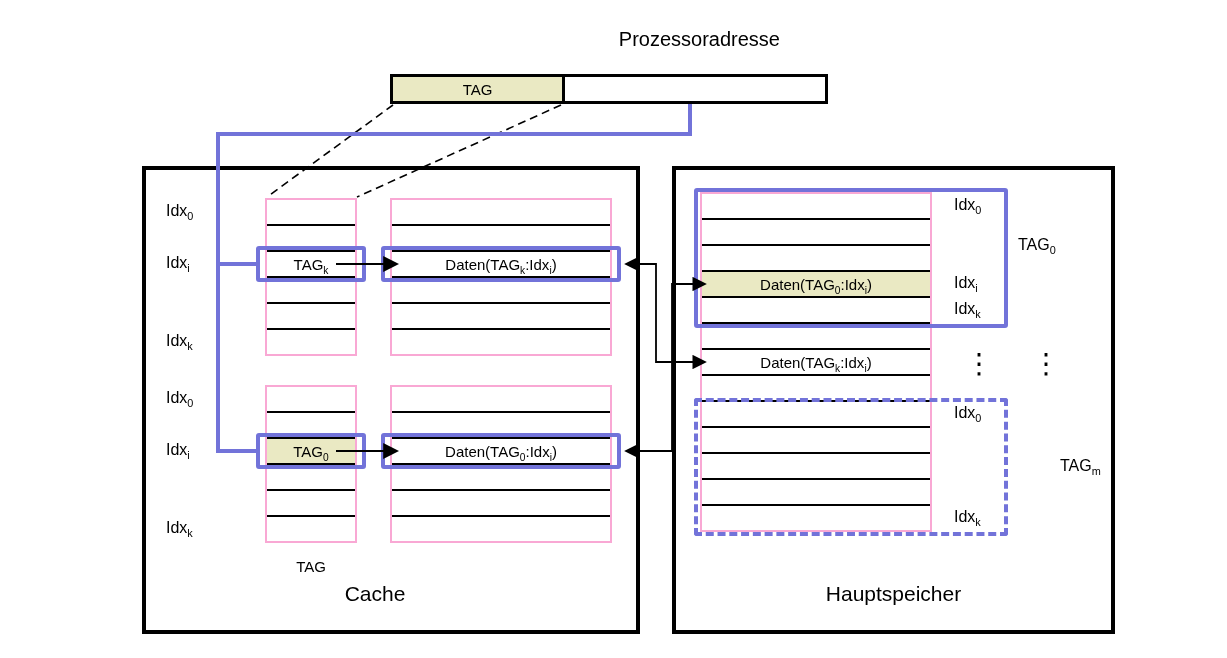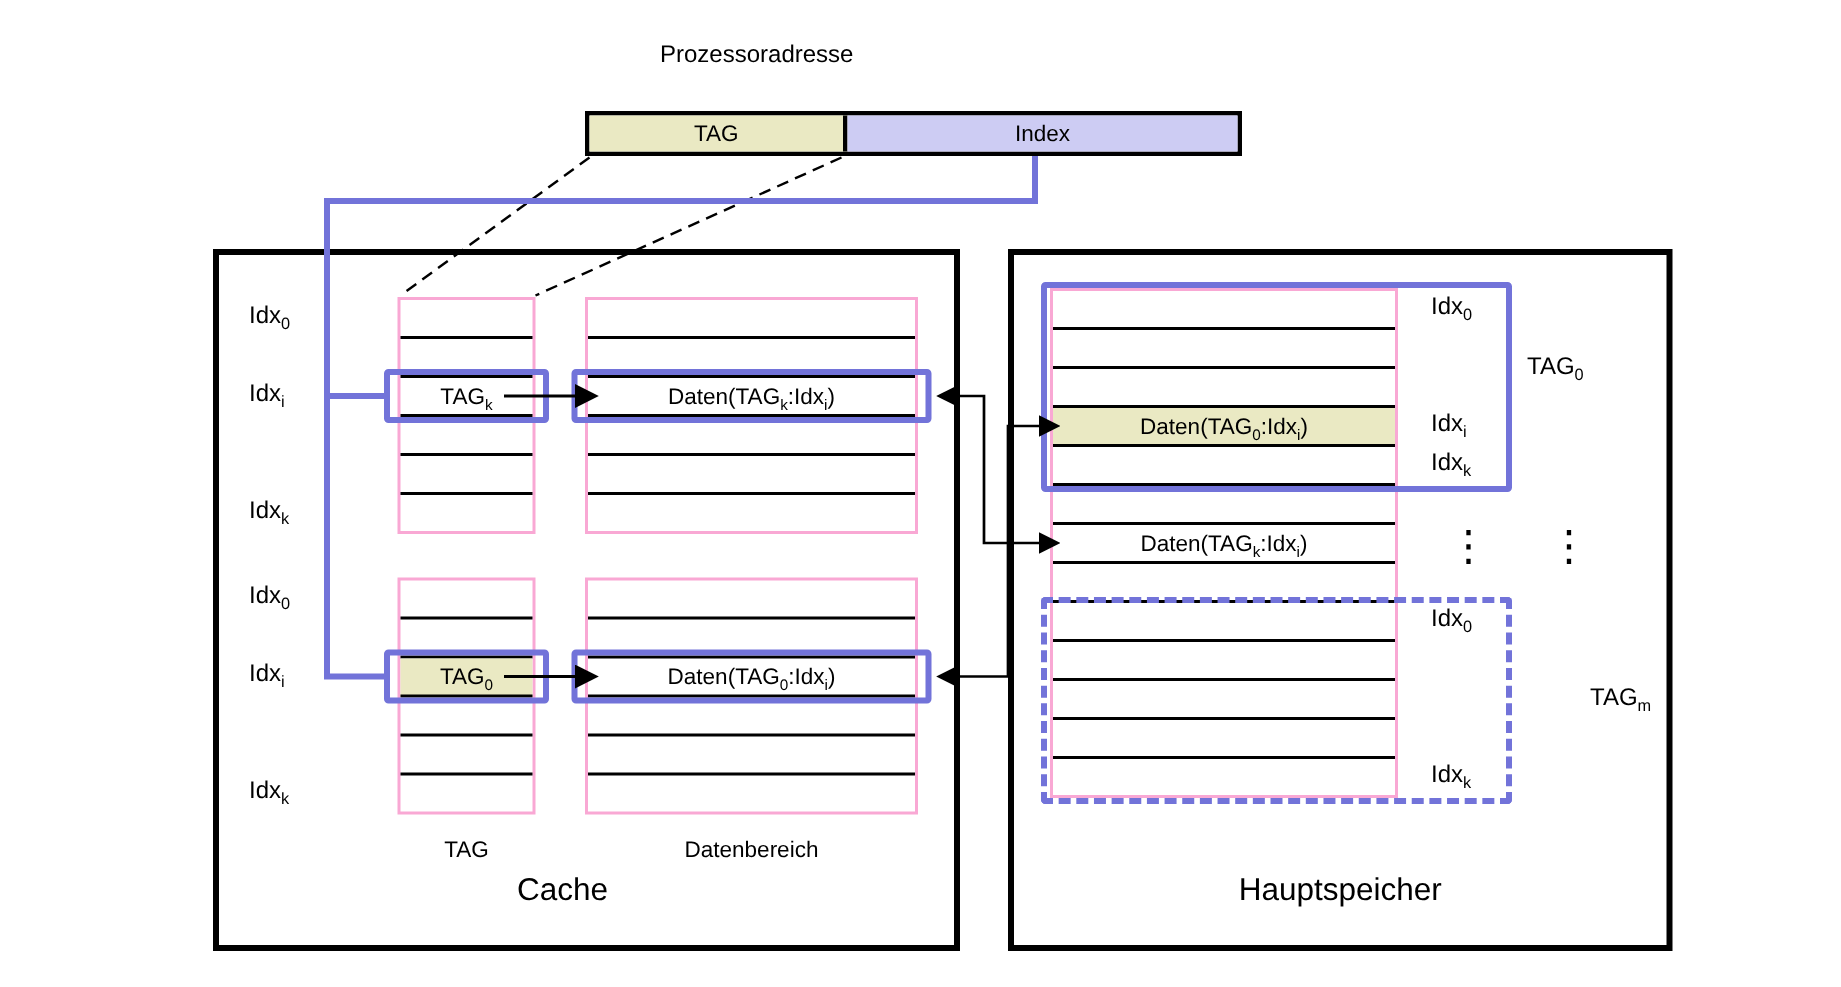--- a/index.html
+++ b/index.html
@@ -1,21 +1,21 @@
 <!DOCTYPE html>
 <html><head>
 <meta charset="utf-8">
 <style>
   html,body { margin:0; padding:0; background:#fff; }
   .canvas {
     position:relative; width:1227px; height:658px; background:#ffffff;
     font-family:"Liberation Sans", sans-serif; color:#000; overflow:hidden;
   }
   .abs { position:absolute; box-sizing:border-box; }
-  .title { text-align:left; font-size:16px; }
+  .title { text-align:right; font-size:20px; }
   .addr { display:flex; border:3px solid #000; height:30px; }
   .addr-seg { display:flex; align-items:center; justify-content:center; font-size:15px; box-sizing:border-box; }
   .addr-tag { width:172px; background:#eae9c3; border-right:3px solid #000; }
   .addr-index { flex:1; background:#cdccf3; }
   .bigbox { border:4px solid #000; background:#fff; }
   .col { border:2px solid #f9a8d4; background:#fff; }
   .cell { height:24px; border-bottom:2px solid #000; display:flex; align-items:center; justify-content:center; font-size:15px; }
   .col .cell:last-child { border-bottom:none; }
   .fill-tag { background:#eae9c3; }
   .ring { border:4px solid #7273d9; border-radius:3px; background:transparent; pointer-events:none; }
@@ -29,21 +29,20 @@
 </style>
 </head>
 <body>
 
 <div class="canvas">
 
   <div class="abs title" style="left:440px; top:28px; width:340px;">Prozessoradresse</div>
 
   <div class="abs addr" style="left:390px; top:74px; width:438px;">
     <div class="addr-seg addr-tag">TAG</div>
-    <div class="addr-seg addr-index">Index</div>
   </div>
 
   <div class="abs bigbox" style="left:142px; top:166px; width:498px; height:468px;"></div>
 
   <div class="abs bigbox" style="left:672px; top:166px; width:443px; height:468px;"></div>
 
   <div class="abs rowlabel" style="left:166px; top:202px;"><span>Idx</span><sub>0</sub></div>
   <div class="abs rowlabel" style="left:166px; top:254px;"><span>Idx</span><sub>i</sub></div>
   <div class="abs rowlabel" style="left:166px; top:332px;"><span>Idx</span><sub>k</sub></div>
   <div class="abs rowlabel" style="left:166px; top:389px;"><span>Idx</span><sub>0</sub></div>
@@ -93,21 +92,20 @@
     <div class="cell"></div>
     <div class="cell"></div>
   </div>
 
   <div class="abs ring" style="left:256px; top:246px; width:110px; height:36px;"></div>
   <div class="abs ring" style="left:381px; top:246px; width:240px; height:36px;"></div>
   <div class="abs ring" style="left:256px; top:433px; width:110px; height:36px;"></div>
   <div class="abs ring" style="left:381px; top:433px; width:240px; height:36px;"></div>
 
   <div class="abs caption" style="left:265px; top:558px; width:92px;">TAG</div>
-  <div class="abs caption" style="left:390px; top:558px; width:222px;">Datenbereich</div>
   <div class="abs caption bigcaption" style="left:126px; top:582px; width:498px;">Cache</div>
 
   <div class="abs col" style="left:700px; top:192px; width:232px;">
     <div class="cell"></div>
     <div class="cell"></div>
     <div class="cell"></div>
     <div class="cell fill-tag">
         <span><span>Daten(TAG</span><sub>0</sub><span>:Idx</span><sub>i</sub><span>)</span></span>
       </div>
     <div class="cell"></div>

